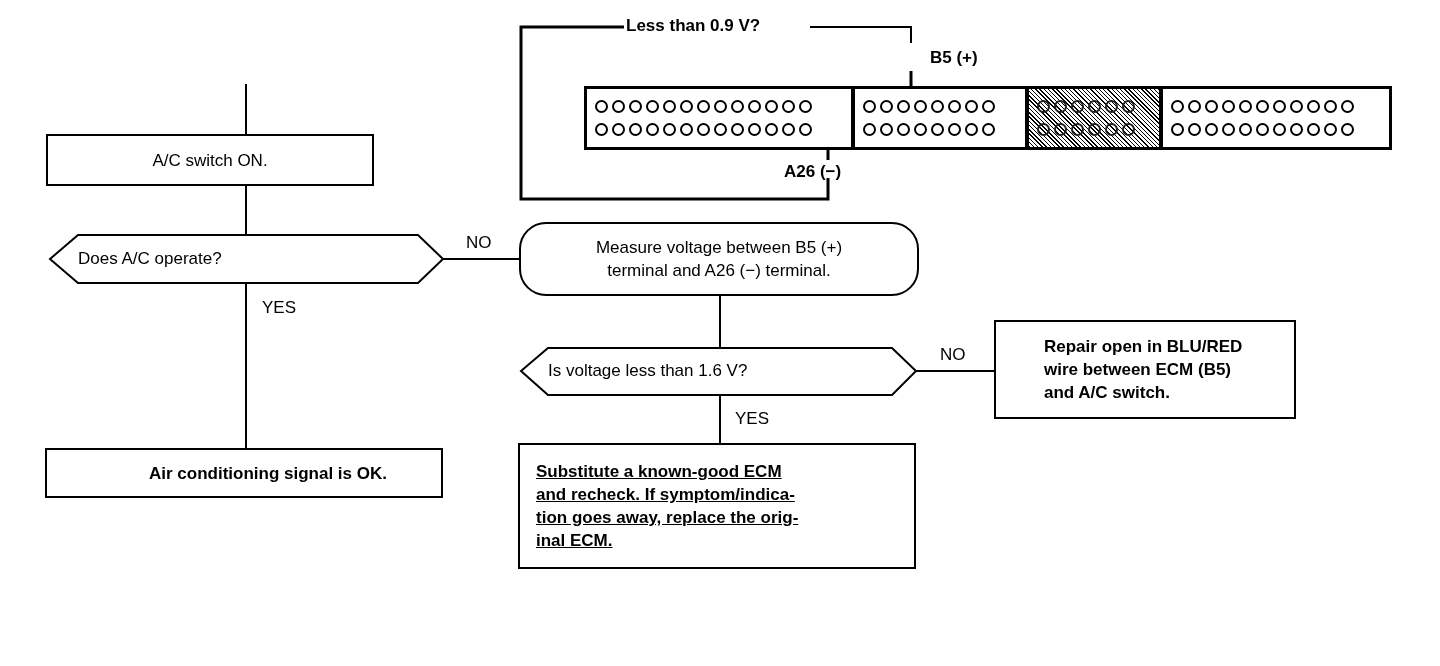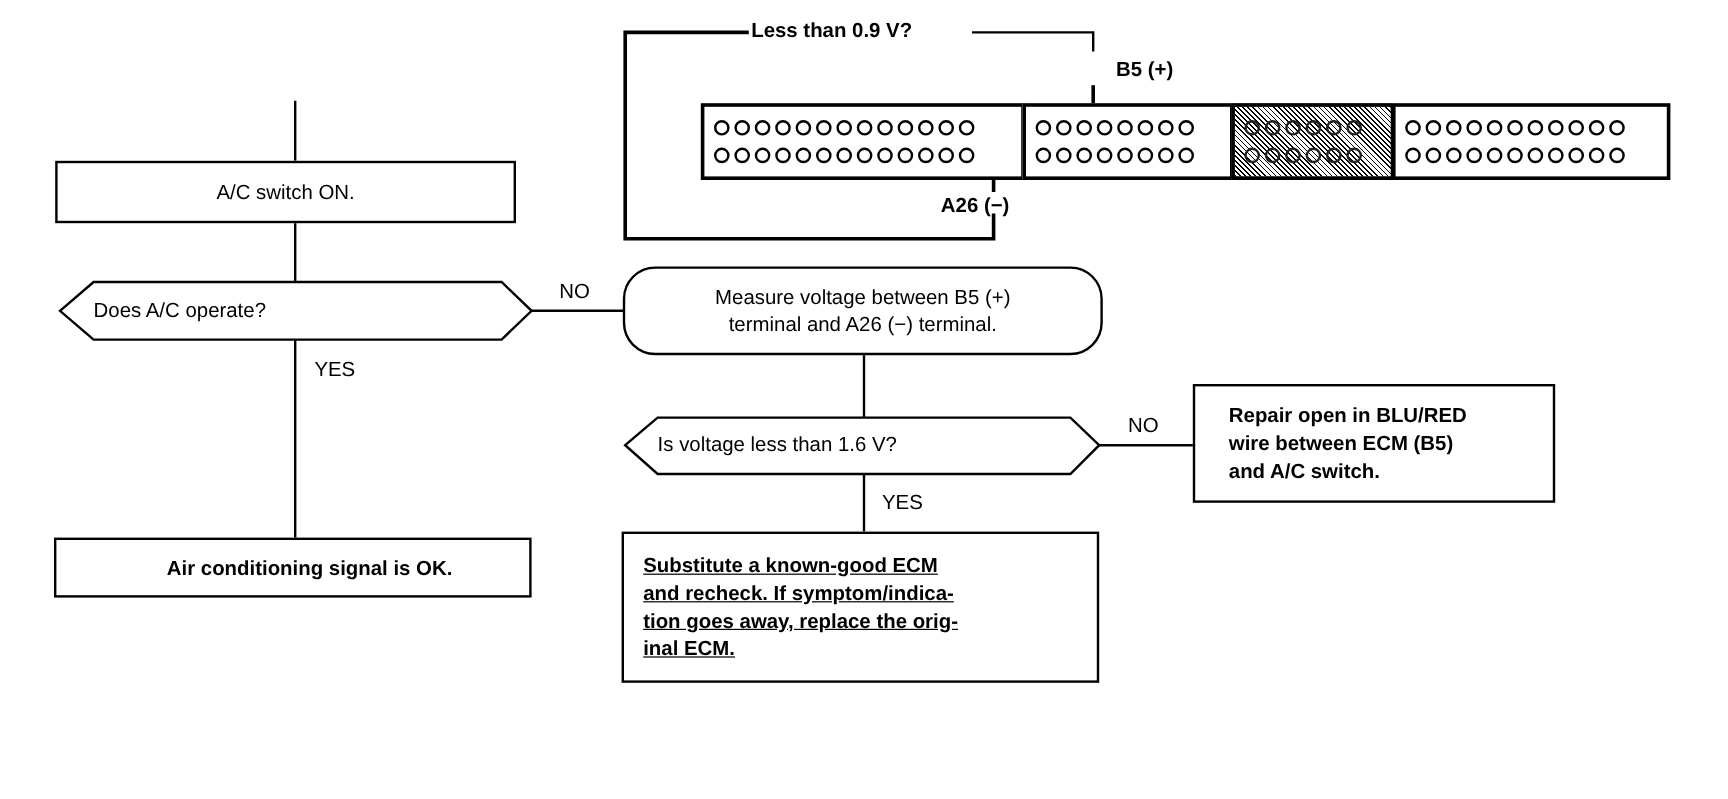--- a/index.html
+++ b/index.html
@@ -2,21 +2,21 @@
 <html><head>
 <meta charset="utf-8">
 <style>
   html, body { margin: 0; padding: 0; background: #ffffff; }
   body { width: 1440px; height: 666px; position: relative; overflow: hidden;
          font-family: "Liberation Sans", sans-serif; color: #000; }
   svg.lines { position: absolute; left: 0; top: 0; }
   .box { position: absolute; border: 2px solid #000; background: #fff; box-sizing: border-box;
          display: flex; align-items: center; font-weight: bold; font-size: 17px; line-height: 23px; }
   .box.center { justify-content: center; text-align: center; }
-  .box.left { justify-content: flex-start; text-align: left; padding-left: 28px; }
+  .box.left { justify-content: flex-start; text-align: left; padding-left: 48px; }
   .box.plain { font-weight: normal; }
   .dtext { position: absolute; font-size: 17px; text-align: left; white-space: nowrap; }
   .lbl { position: absolute; font-size: 17px; font-weight: bold; white-space: nowrap; }
   .lbl.n { font-weight: normal; }
   .para { white-space: pre-line; }
   .conn-sec { position: absolute; border: 3px solid #000; box-sizing: border-box; background: #fff;
               display: flex; flex-direction: column; justify-content: center; padding-left: 8px; gap: 10px; }
   .conn-sec.shaded { background-color: #888;
     background-image: repeating-linear-gradient(45deg, #000 0 1px, #fff 1px 3px),
                       repeating-linear-gradient(-45deg, #000 0 1px, transparent 1px 3px); }
@@ -151,21 +151,21 @@
       <div class="pin"></div>
       <div class="pin"></div>
       <div class="pin"></div>
     </div>
   </div>
 
 <div class="lbl" style="left:626px; top:16px;">Less than 0.9 V?</div>
 <div class="lbl" style="left:884px; top:48px;margin-left:46px;">B5 (+)</div>
 <div class="lbl" style="left:764px; top:162px;margin-left:20px;">A26 (−)</div>
 
-<div class="box center plain" style="left:46px; top:134px; width:384px; height:52px;">
+<div class="box center plain" style="left:46px; top:134px; width:328px; height:52px;">
   <span>A/C switch ON.</span>
 </div>
 <div class="dtext" style="left:78px; top:249px; width:340px;">Does A/C operate?</div>
 <div class="lbl n" style="left:262px; top:298px;">YES</div>
 <div class="lbl n" style="left:466px; top:233px;">NO</div>
 <div class="box left" style="left:45px; top:448px; width:398px; height:50px;justify-content:center;">
   <span>Air conditioning signal is OK.</span>
 </div>
 
 <div class="box center plain" style="left:519px; top:222px; width:400px; height:74px;border-radius:27px;">

